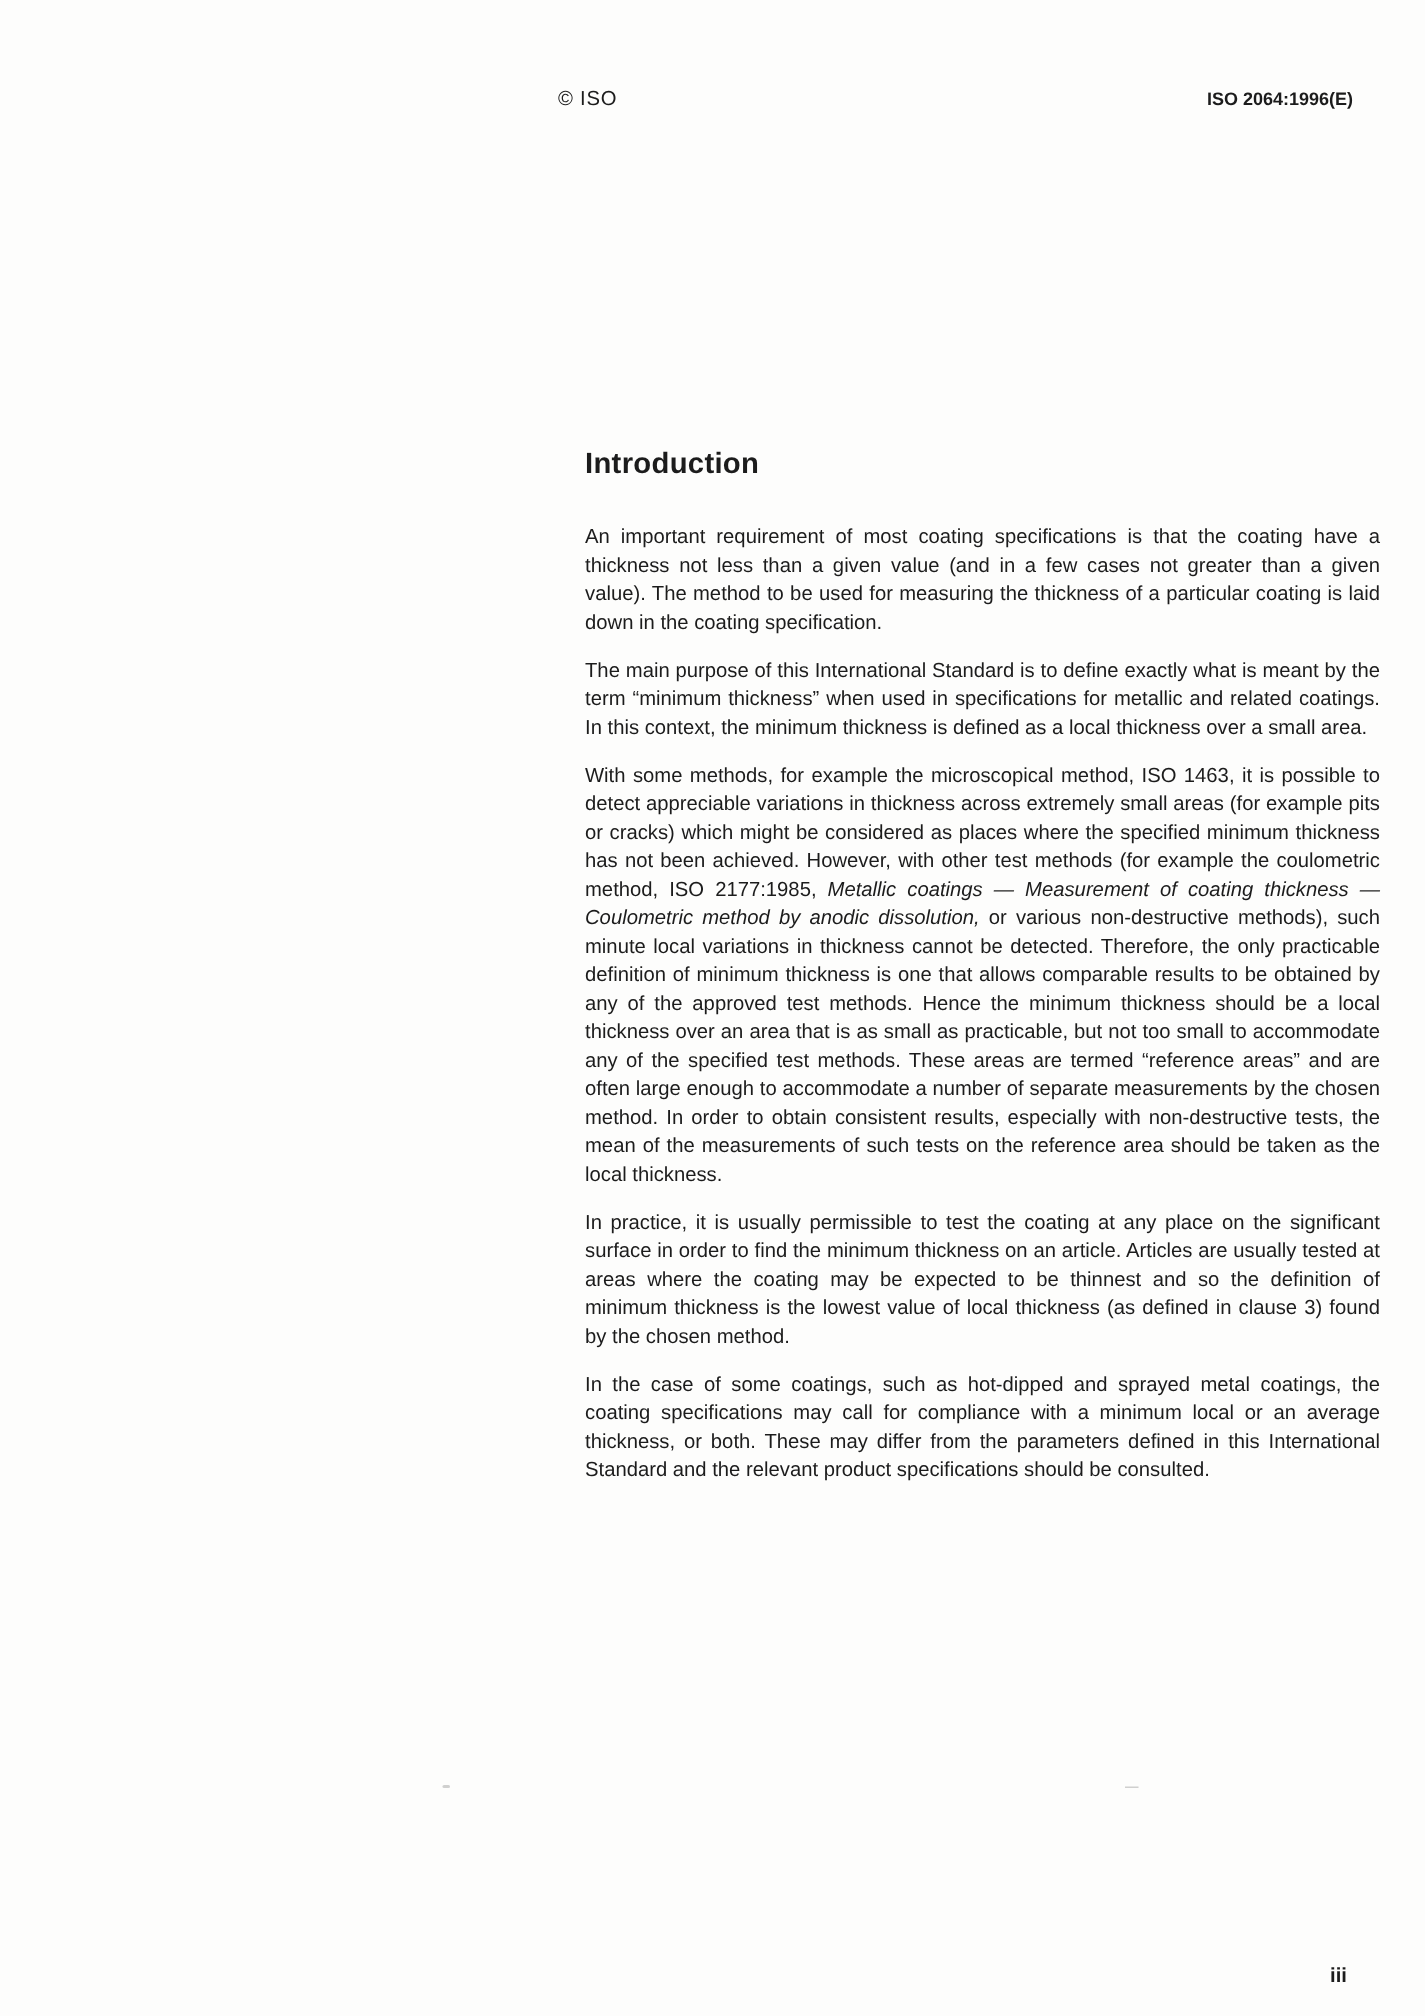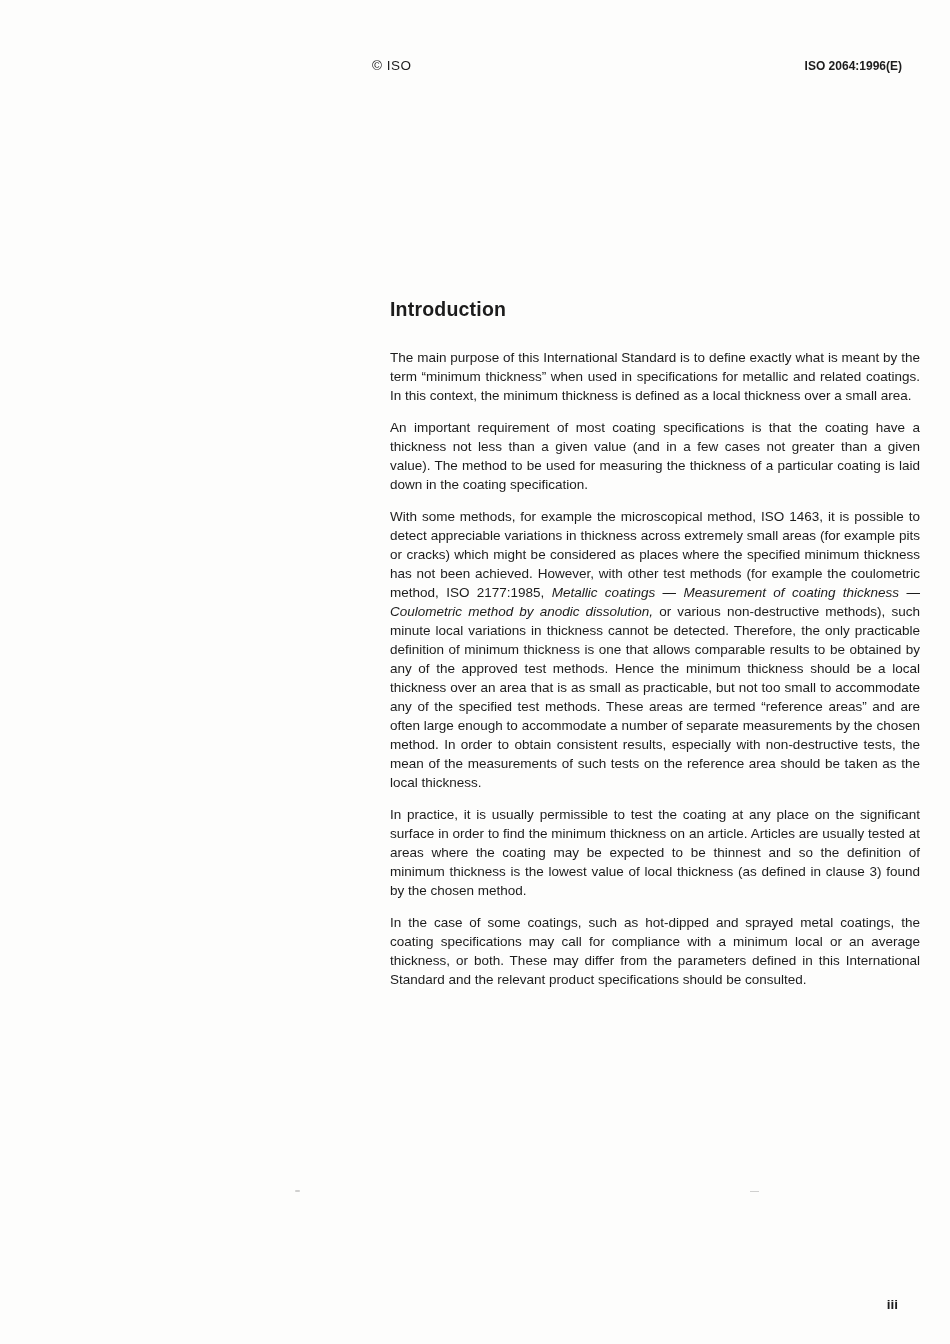--- a/index.html
+++ b/index.html
@@ -54,21 +54,21 @@
     line-height: 19px;
     text-align: justify;
     margin: 0 0 13px 0;
   }
   .content p em {
     font-style: italic;
   }
   .page-number {
     position: absolute;
     right: 52px;
-    bottom: 32px;
+    bottom: 20px;
     font-weight: bold;
     font-size: 13.5px;
   }
   .artifact {
     position: absolute;
     background: #9a9a9a;
     opacity: 0.45;
   }
   .artifact-left {
     left: 295px;
@@ -90,22 +90,22 @@
 <div class="page">
 
   <header class="header-row">
     <span class="copyright">© ISO</span>
     <span class="doc-ref">ISO 2064:1996(E)</span>
   </header>
 
   <main class="content">
     <h1>Introduction</h1>
     <div>
+        <p><span>An important requirement of most coating specifications is that the coating have a thickness not less than a given value (and in a few cases not greater than a given value). The method to be used for measuring the thickness of a particular coating is laid down in the coating specification.</span></p>
         <p><span>The main purpose of this International Standard is to define exactly what is meant by the term “minimum thickness” when used in specifications for metallic and related coatings. In this context, the minimum thickness is defined as a local thickness over a small area.</span></p>
-        <p><span>An important requirement of most coating specifications is that the coating have a thickness not less than a given value (and in a few cases not greater than a given value). The method to be used for measuring the thickness of a particular coating is laid down in the coating specification.</span></p>
         <p><span>With some methods, for example the microscopical method, ISO 1463, it is possible to detect appreciable variations in thickness across extremely small areas (for example pits or cracks) which might be considered as places where the specified minimum thickness has not been achieved. However, with other test methods (for example the coulometric method, ISO 2177:1985, </span><em>Metallic coatings — Measurement of coating thickness — Coulometric method by anodic dissolution,</em><span> or various non-destructive methods), such minute local variations in thickness cannot be detected. Therefore, the only practicable definition of minimum thickness is one that allows comparable results to be obtained by any of the approved test methods. Hence the minimum thickness should be a local thickness over an area that is as small as practicable, but not too small to accommodate any of the specified test methods. These areas are termed “reference areas” and are often large enough to accommodate a number of separate measurements by the chosen method. In order to obtain consistent results, especially with non-destructive tests, the mean of the measurements of such tests on the reference area should be taken as the local thickness.</span></p>
         <p><span>In practice, it is usually permissible to test the coating at any place on the significant surface in order to find the minimum thickness on an article. Articles are usually tested at areas where the coating may be expected to be thinnest and so the definition of minimum thickness is the lowest value of local thickness (as defined in clause 3) found by the chosen method.</span></p>
         <p><span>In the case of some coatings, such as hot-dipped and sprayed metal coatings, the coating specifications may call for compliance with a minimum local or an average thickness, or both. These may differ from the parameters defined in this International Standard and the relevant product specifications should be consulted.</span></p>
       </div>
   </main>
 
   <div class="artifact artifact-left"></div>
   <div class="artifact artifact-right"></div>
 
   <span class="page-number">iii</span>

